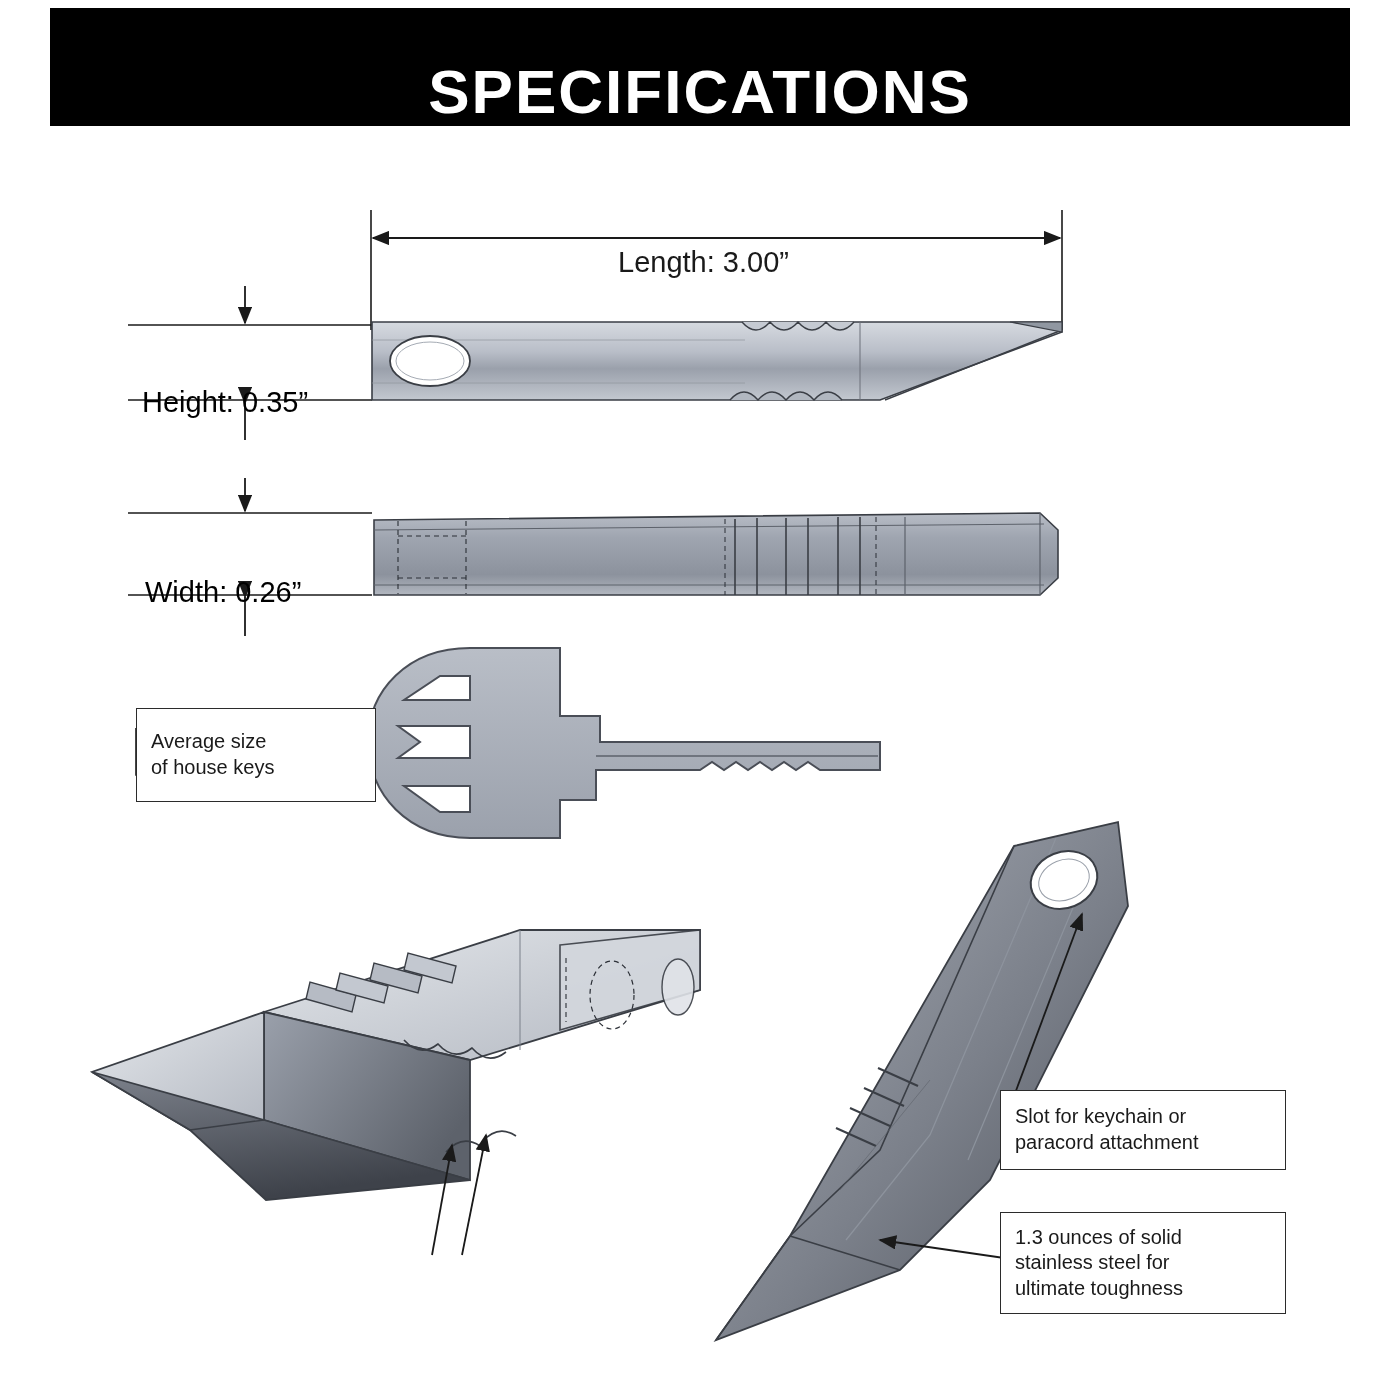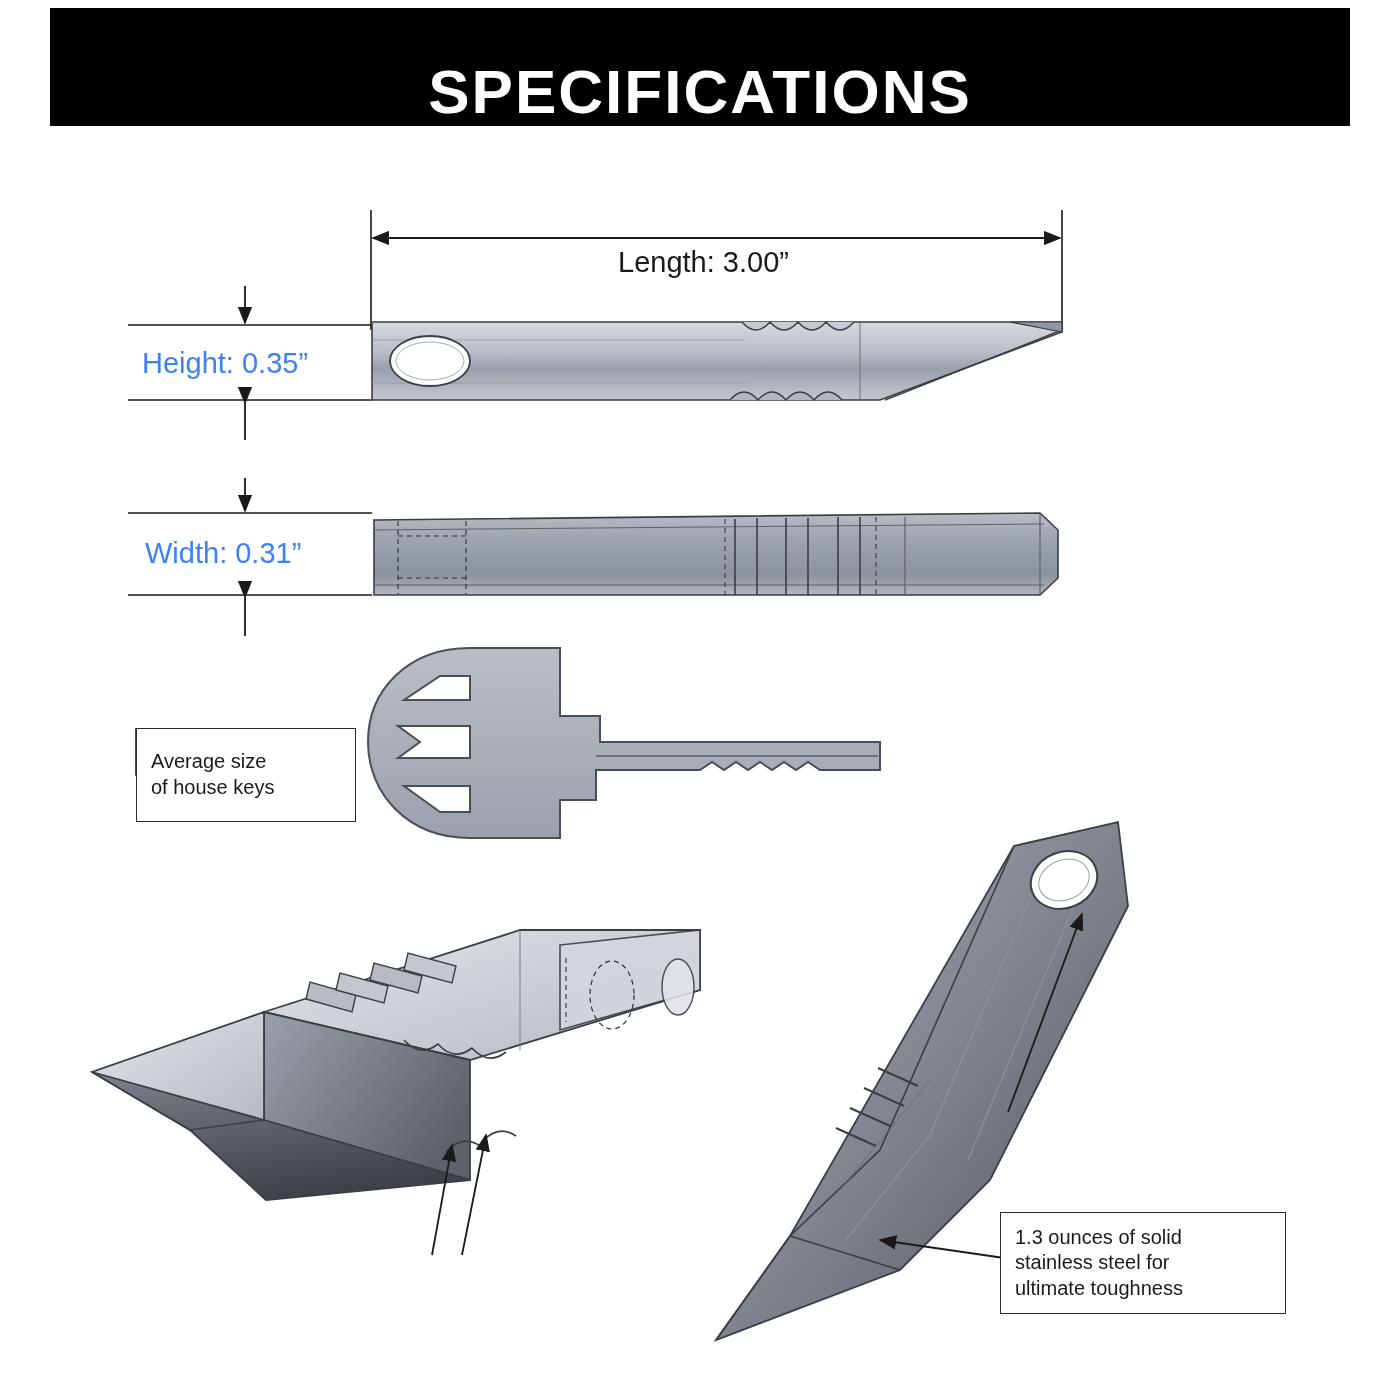--- a/index.html
+++ b/index.html
@@ -60,23 +60,24 @@
     line-height: 1.28;
     padding: 9px 14px;
     box-sizing: border-box;
     font-family: "Liberation Sans", sans-serif;
     white-space: pre-line;
   }
 
   .dim-label {
     position: absolute;
     font-size: 29px;
-    color: #3b82f6;
+    color: #000000;
     font-family: "Liberation Sans", sans-serif;
     white-space: nowrap;
+    margin-top: 39px;
   }
 
   .len-label {
     position: absolute;
     font-size: 29px;
     color: #1a1a1a;
     background: #ffffff;
     padding: 0 10px;
     font-family: "Liberation Sans", sans-serif;
     white-space: nowrap;
@@ -267,24 +268,26 @@
 
       <path d="M1008,1112 L1082,914" fill="none" stroke="#1a1a1a" stroke-width="1.8" marker-end="url(#arrS)"></path>
       <path d="M1018,1260 L880,1240" fill="none" stroke="#1a1a1a" stroke-width="1.8" marker-end="url(#arrS)"></path>
     </g>
   </svg>
 
   <div class="len-label" style="left:608px; top:222px;">Length: 3.00”</div>
 
   <div class="dim-label" style="left:142px; top:347px;">Height: 0.35”</div>
 
-  <div class="dim-label" style="left:145px; top:537px;">Width: 0.31”</div>
-
-  <div class="callout" style="left:136px; top:728px; width:220px; height:94px; display:flex; align-items:center;">Average size
+  <div class="dim-label" style="left:145px; top:537px;">Width: 0.26”</div>
+
+  <div class="callout" style="left:136px; top:708px; width:240px; height:94px; display:flex; align-items:center;">Average size
 of house keys</div>
 
 
+  <div class="callout" style="left:1000px; top:1090px; width:286px; height:80px; display:flex; align-items:center;">Slot for keychain or
+paracord attachment</div>
 
   <div class="callout" style="left:1000px; top:1212px; width:286px; height:102px; display:flex; align-items:center;">1.3 ounces of solid
 stainless steel for
 ultimate toughness</div>
 
 </div>
 
 </body></html>

